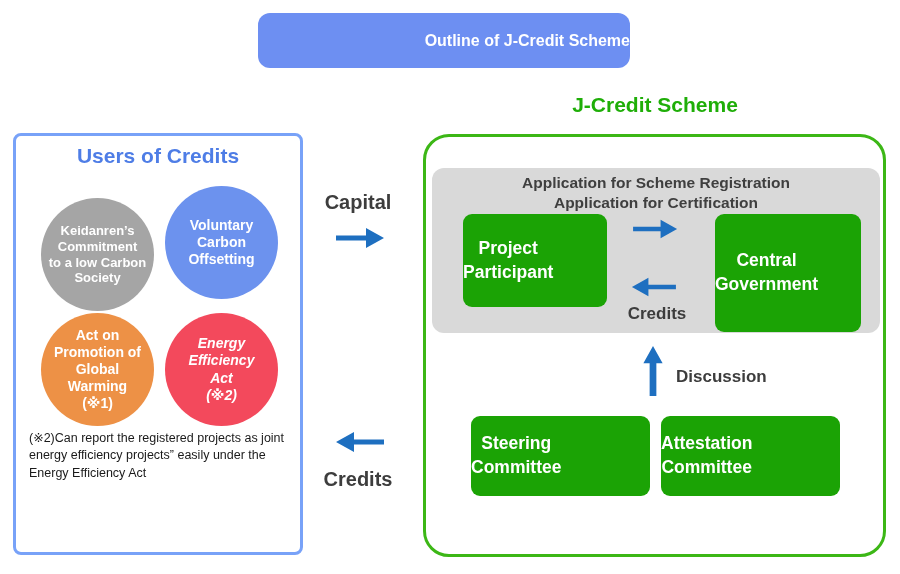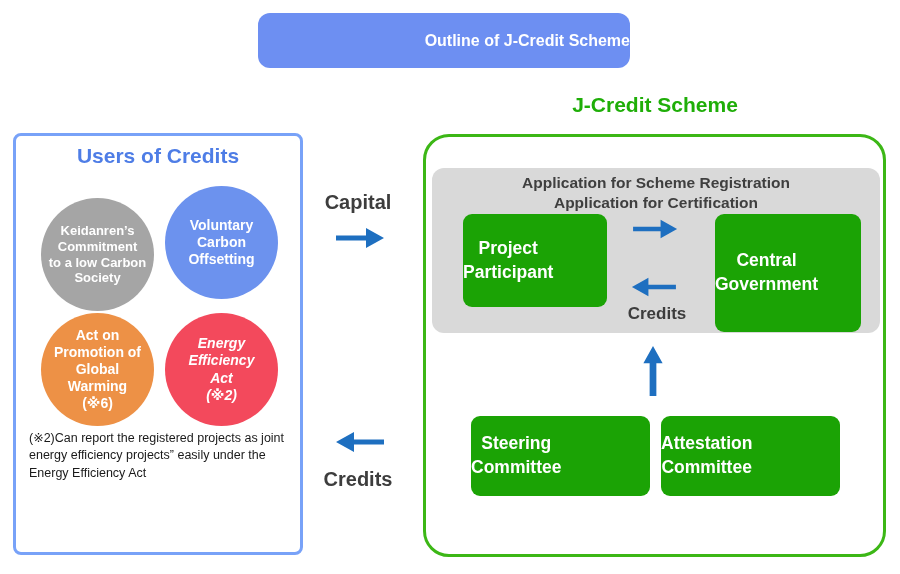--- a/index.html
+++ b/index.html
@@ -110,21 +110,21 @@
     <div class="circle circ-voluntary">
       <span>Voluntary
 Carbon
 Offsetting</span>
     </div>
     <div class="circle circ-warming">
       <span>Act on
 Promotion of
 Global
 Warming
-(※6)</span>
+(※1)</span>
     </div>
     <div class="circle circ-energy">
       <span>Energy
 Efficiency
 Act
 (※2)</span>
     </div>
 
     <div class="footnotes">
       <div>(※2)Can report the registered projects as joint energy efficiency projects” easily under the Energy Efficiency Act</div>
@@ -173,20 +173,21 @@
         <span>Central
 Government</span>
       </div>
     </div>
 
     <div class="arrow discussion-arrow">
       <svg width="24" height="50" viewBox="0 0 24 52">
           <polygon class="arrow-fill" points="12,0 2,18 8.5,18 8.5,52 15.5,52 15.5,18 22,18" fill="#1e6fc0"></polygon>
         </svg>
     </div>
+    <div class="discussion-label">Discussion</div>
 
     <div class="green-box box-steering">
       <span>Steering
 Committee</span>
     </div>
     <div class="green-box box-attestation">
       <span>Attestation
 Committee</span>
     </div>
   </div>

